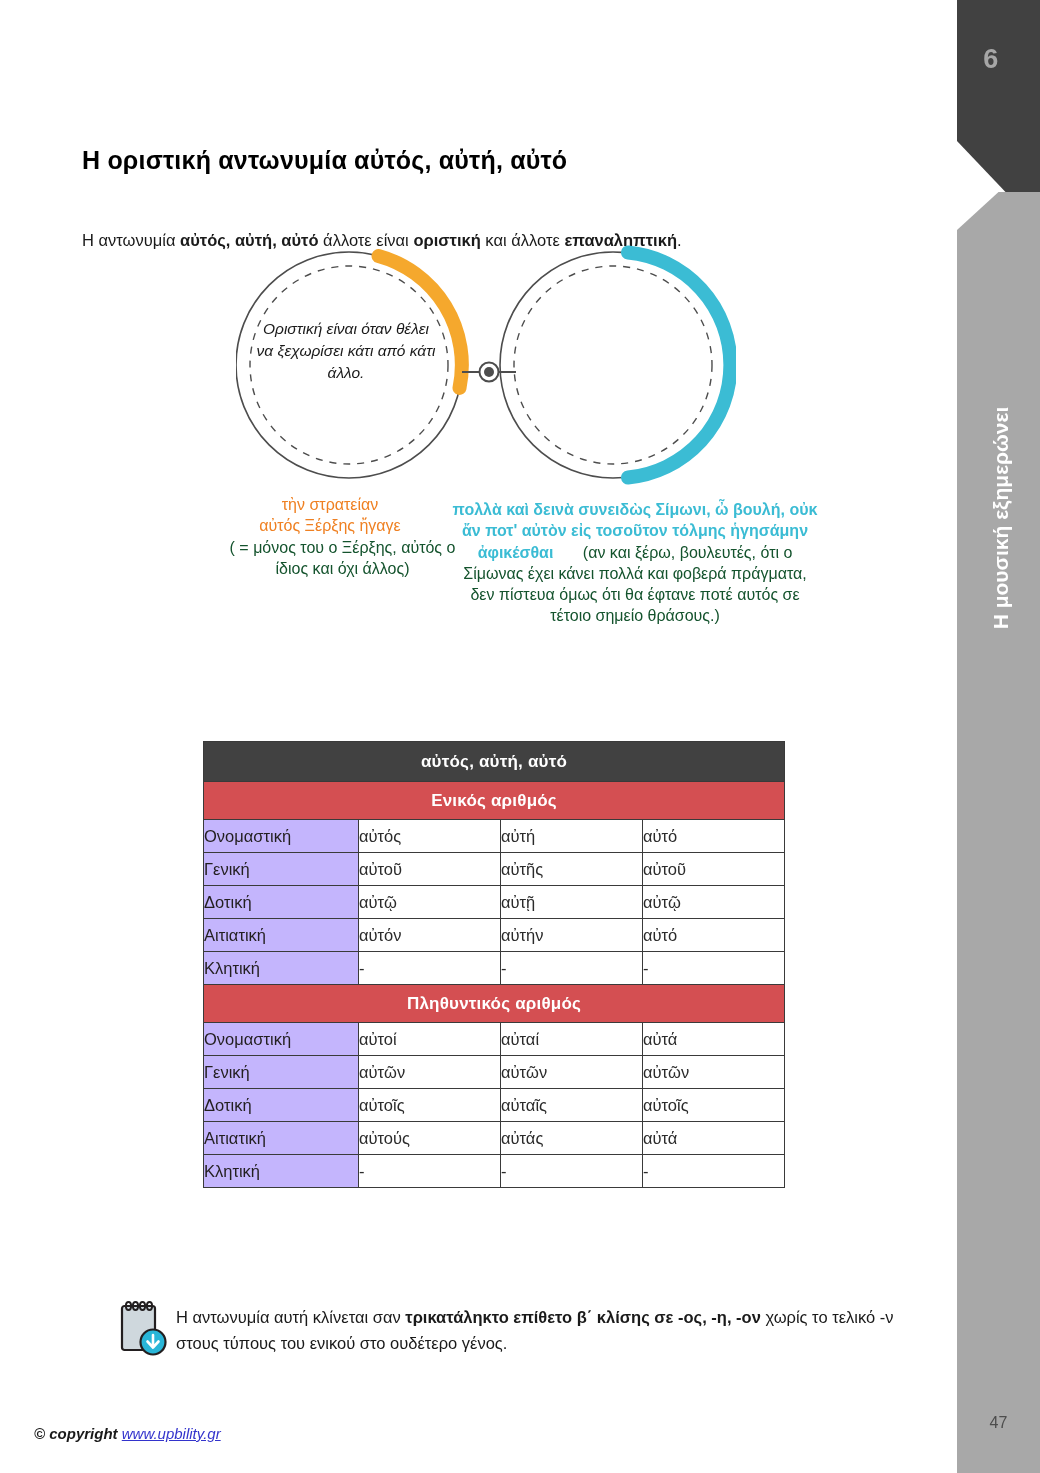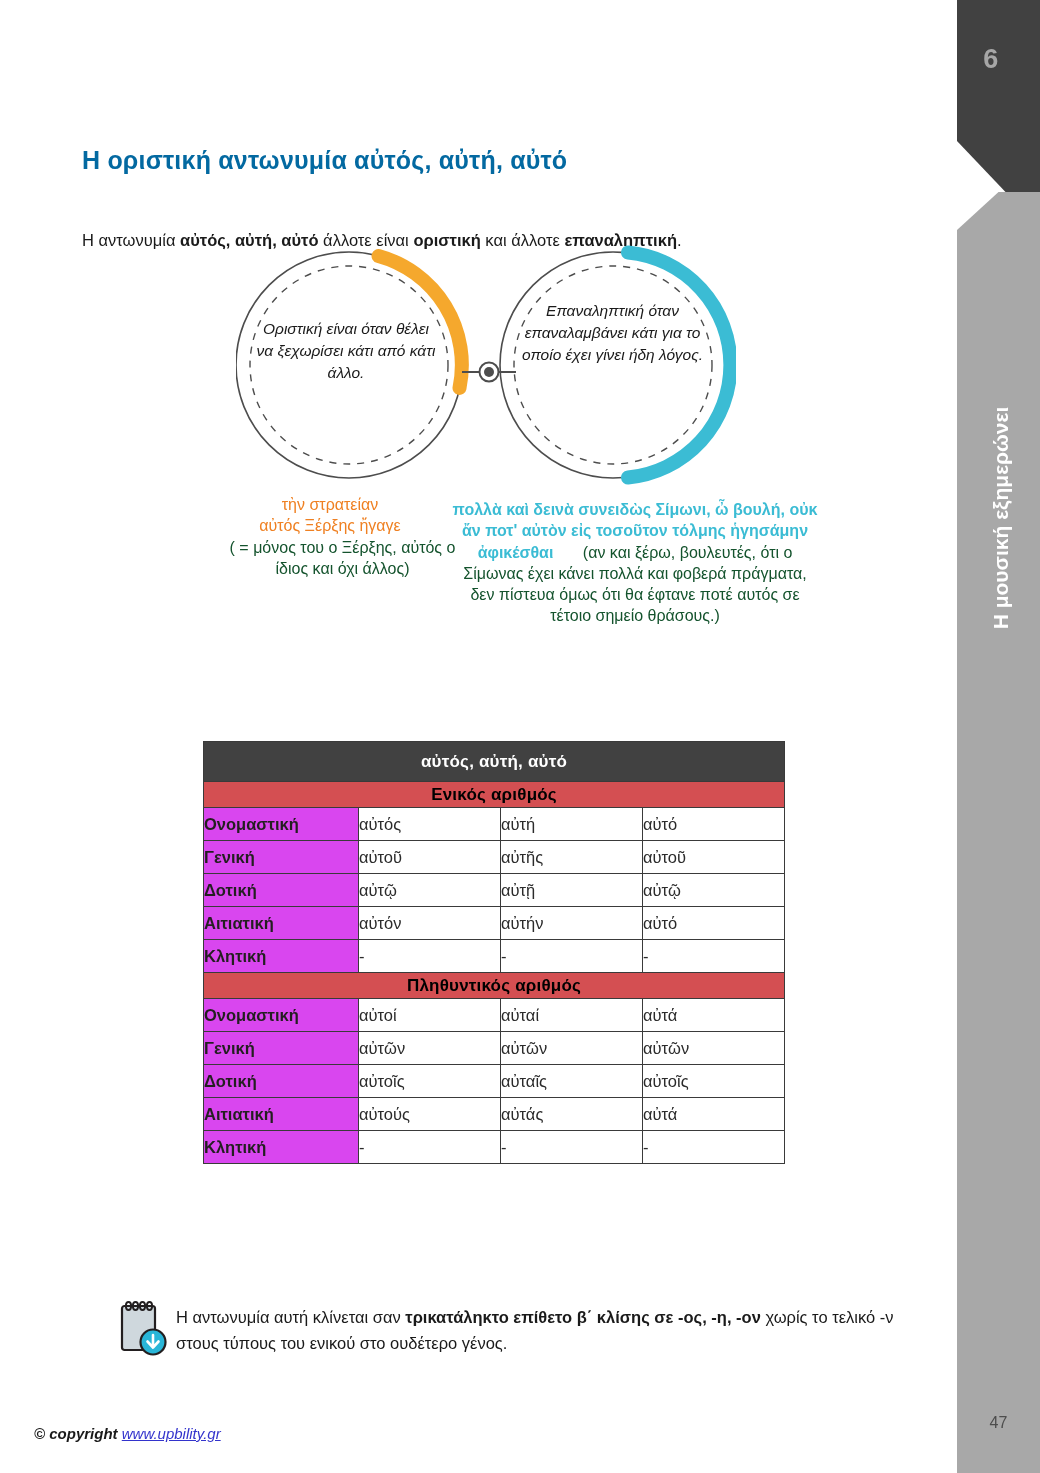--- a/index.html
+++ b/index.html
@@ -58,21 +58,21 @@
     white-space: nowrap;
   }
 
   
   #page-title {
     position: absolute;
     left: 82px;
     top: 129px;
     font-size: 25px;
     font-weight: bold;
-    color: #0369a1;
+    color: #000000;
     letter-spacing: 0.2px;
   }
   #intro-line {
     position: absolute;
     left: 82px;
     top: 185px;
     font-size: 16.5px;
     color: #1a1a1a;
     white-space: nowrap;
     margin-top: 46px;
@@ -122,40 +122,40 @@
     background: #414141;
     color: #ffffff;
     font-weight: bold;
     font-size: 17px;
     text-align: center;
     height: 40px;
     letter-spacing: 0.2px;
   }
   .row-number td {
     background: #d44f52;
-    color: #000000;
+    color: #ffffff;
     font-weight: bold;
     font-size: 17px;
     text-align: center;
-    height: 26px;
+    height: 38px;
     letter-spacing: 0.2px;
   }
   .row-genders td {
     background: #f5a84e;
     color: #231f20;
     font-weight: bold;
     font-size: 16px;
     text-align: center;
     height: 38px;
   }
   .row-genders td.blank-corner { background: #ffffff; }
   .case-label {
-    background: #d946ef;
+    background: #c4b5fd;
     color: #231f20;
-    font-weight: bold;
+    font-weight: normal;
     font-size: 16.5px;
     padding-left: 12px;
     height: 33px;
     margin-top: 24px;
   }
   .form-cell {
     background: #ffffff;
     color: #2b2b2b;
     font-size: 16.5px;
     padding-left: 12px;
@@ -230,21 +230,20 @@
 
     <path d="M 392 12.5 A 113 113 0 0 1 392 237.5" fill="none" stroke="#3bbcd4" stroke-width="14" stroke-linecap="round"></path>
 
     <line x1="226" y1="132" x2="246" y2="132" stroke="#4d4d4d" stroke-width="2"></line>
     <line x1="260" y1="132" x2="280" y2="132" stroke="#4d4d4d" stroke-width="2"></line>
     <circle cx="253" cy="132" r="9.5" fill="#ffffff" stroke="#4d4d4d" stroke-width="2"></circle>
     <circle cx="253" cy="132" r="5" fill="#4d4d4d"></circle>
   </svg>
 
   <div class="circle-text" id="definitive-text">Οριστική είναι όταν θέλει να ξεχωρίσει κάτι από κάτι άλλο.</div>
-  <div class="circle-text" id="anaphoric-text">Επαναληπτική όταν επαναλαμβάνει κάτι για το οποίο έχει γίνει ήδη λόγος.</div>
 </div>
 
 <div class="example-block" id="example-definitive">
   <div class="greek-orange">τὴν στρατείαν</div>
   <div class="greek-orange">αὐτός Ξέρξης ἤγαγε</div>
   <div class="translation">( = μόνος του ο Ξέρξης, αὐτός ο ίδιος και όχι άλλος)</div>
 </div>
 
 <div class="example-block" id="example-anaphoric">
   <span class="greek-cyan">πολλὰ καὶ δεινὰ συνειδὼς Σίμωνι, ὦ βουλή, οὐκ ἄν ποτ' αὐτὸν εἰς τοσοῦτον τόλμης ἡγησάμην ἀφικέσθαι</span><span class="translation"> (αν και ξέρω, βουλευτές, ότι ο Σίμωνας έχει κάνει πολλά και φοβερά πράγματα, δεν πίστευα όμως ότι θα έφτανε ποτέ αυτός σε τέτοιο σημείο θράσους.)</span>

